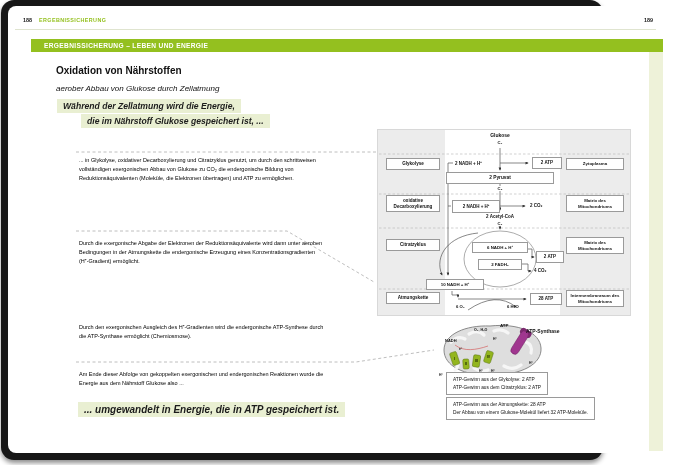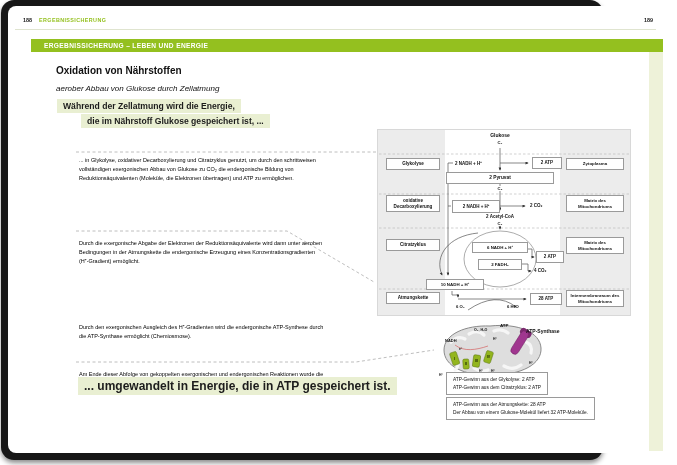--- a/index.html
+++ b/index.html
@@ -7,25 +7,25 @@
   .frame{position:absolute;left:1px;top:0px;width:602px;height:460px;background:#171717;border-radius:13px;box-shadow:0 3px 5px rgba(0,0,0,.45);}
   .page{position:absolute;left:7px;top:6px;width:661px;height:447px;background:#ffffff;border-radius:8px;overflow:hidden;}
   .abs{position:absolute;}
   .pgnum{font-size:5.4px;font-weight:bold;color:#222;}
   .runhead{font-size:5.4px;font-weight:bold;color:#94c01f;letter-spacing:.4px;}
   .hairline{position:absolute;left:7px;top:23px;width:641px;height:1px;background:#dfe4cf;}
   .banner{position:absolute;left:23px;top:33px;width:632px;height:13px;background:#94c01f;color:#fff;font-size:6.6px;font-weight:bold;letter-spacing:.35px;line-height:13px;padding-left:13px;box-sizing:border-box;}
   .strip{position:absolute;left:641px;top:46px;width:14px;height:399px;background:#eef2d9;}
   .title{position:absolute;left:48px;top:59px;font-size:10px;font-weight:bold;color:#111;}
   .subtitle{position:absolute;left:48px;top:78px;font-size:8px;color:#111;font-style:italic;}
-  .hl{display:inline-block;background:#e9efd2;color:#1c1c1c;font-weight:bold;padding:2px 6px;}
+  .hl{display:inline-block;background:#e9efd2;color:#1c1c1c;font-weight:bold;padding:2px 6px;font-style:italic;}
   .hl-block{position:absolute;left:49px;top:93px;font-size:8.6px;line-height:10px;}
   .hl-line2{margin-left:24px;margin-top:1px;}
   .para{position:absolute;width:246px;font-size:5.5px;line-height:1.62;color:#000;}
-  .hl-bottom{position:absolute;left:70px;top:371px;font-size:12px;text-align:center;}
+  .hl-bottom{position:absolute;left:70px;top:396px;font-size:10px;text-align:center;}
   .connectors{position:absolute;left:0;top:0;pointer-events:none;}
   
   .panel{position:absolute;left:369px;top:123px;width:254px;height:187px;background:#ececec;border:1px solid #d8d8d8;box-sizing:border-box;}
   .lane{position:absolute;left:67px;top:0;width:115px;height:185px;background:#ffffff;}
   .panel svg{position:absolute;left:0;top:0;}
   .box{position:absolute;background:#fff;border:0.8px solid #9a9a9a;box-sizing:border-box;text-align:center;font-weight:bold;color:#111;}
   .stage-box{left:8px;width:54px;font-size:4.6px;}
   .loc-box{left:188px;width:58px;font-size:4.4px;}
   .one{height:12px;line-height:10.5px;}
   .two{height:17px;line-height:6.6px;padding-top:1.5px;}

